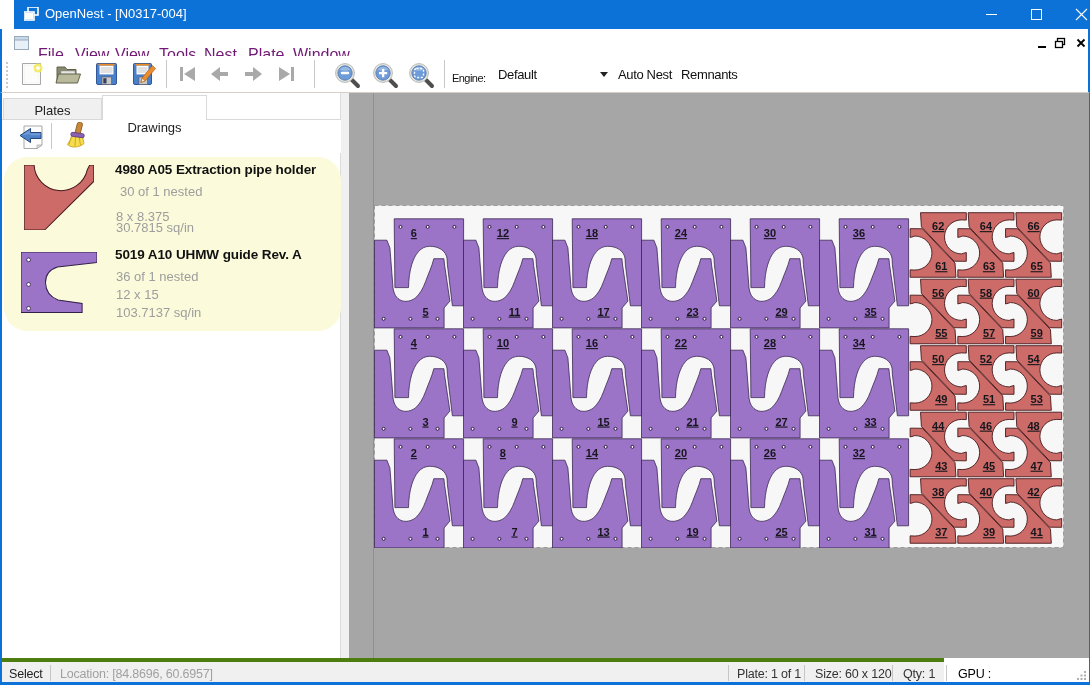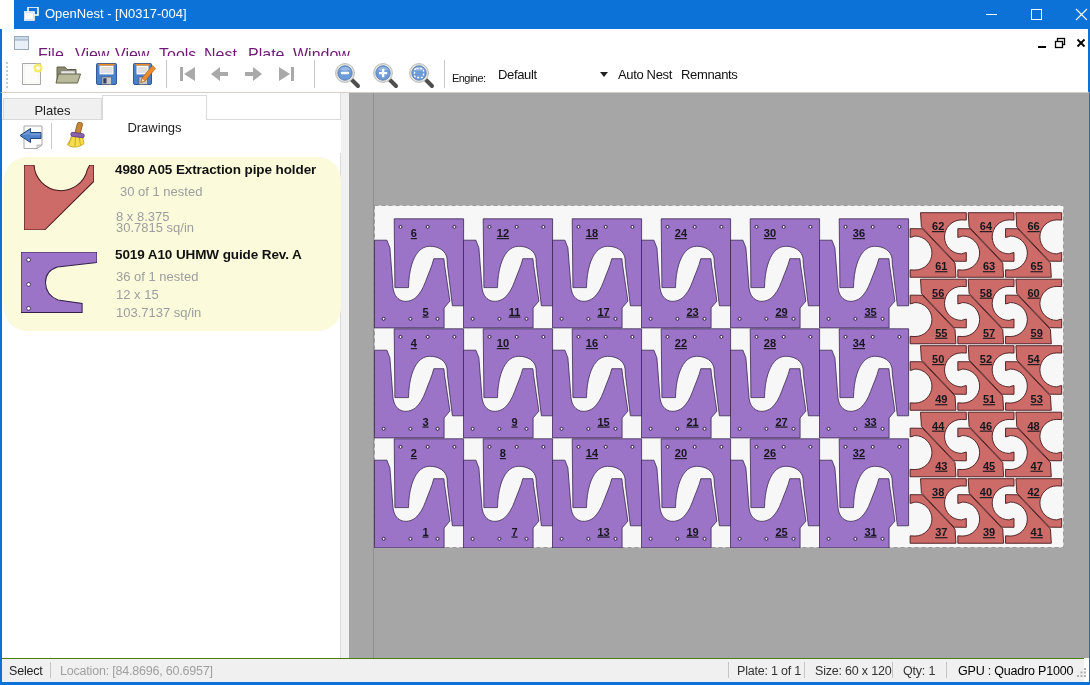--- a/index.html
+++ b/index.html
@@ -20,21 +20,21 @@
 .canvas { position:absolute; left:349px; top:0; width:740px; height:565px; background:#a6a6a6; overflow:hidden; }
 .canvas-r { position:absolute; left:1089px; top:0; width:1px; height:565px; background:#0c72d8; }
 .tab-inactive { position:absolute; left:1px; top:5px; width:99px; height:21px; background:#f0f0f0; border:1px solid #d9d9d9; border-bottom:none; font-size:13px; color:#222; text-align:center; padding-top:4px; }
 .tab-active { position:absolute; left:100px; top:2px; width:105px; height:25px; background:#fff; border:1px solid #d9d9d9; border-bottom:none; font-size:13px; color:#222; text-align:center; padding-top:24px; z-index:2; }
 .tab-line { position:absolute; left:0; top:26px; width:339px; height:1px; background:#d9d9d9; }
 .panel-tools { position:absolute; left:0; top:27px; width:339px; height:33px; background:#fff; }
 .ptsep { position:absolute; left:49px; top:3px; width:1px; height:26px; background:#c8c8c8; }
 .drawlist { position:absolute; left:2px; top:64px; width:337px; height:174px; background:#fbfbdc;border-radius:23px; }
 .d-title { position:absolute; font-size:13.5px; font-weight:bold; color:#111; letter-spacing:-0.1px; }
 .d-sub { position:absolute; font-size:13px; color:#9d9d9d; }
-.statusbar { position:absolute; left:0; top:658px; width:1084px; height:24px; background:#f0f0f0; border-top:1px solid #4d7c0f; }
+.statusbar { position:absolute; left:0; top:658px; width:944px; height:24px; background:#f0f0f0; border-top:4px solid #4d7c0f; }
 .sb-item { position:absolute; top:5px; font-size:12.5px; color:#333; letter-spacing:-0.2px; }
 .sb-sep { position:absolute; top:3px; width:1px; height:16px; background:#c6c6c6; }
 .bottomline { position:absolute; left:0; top:682px; width:1090px; height:3px; background:#0c72d8; }
 </style>
 </head>
 <body>
 
 <div class="titlebar">
   <svg class="mdi-ico" viewBox="0 0 16 14">
     <rect x="4" y="0" width="10" height="8" fill="none" stroke="#fff" stroke-width="1.6"></rect>

